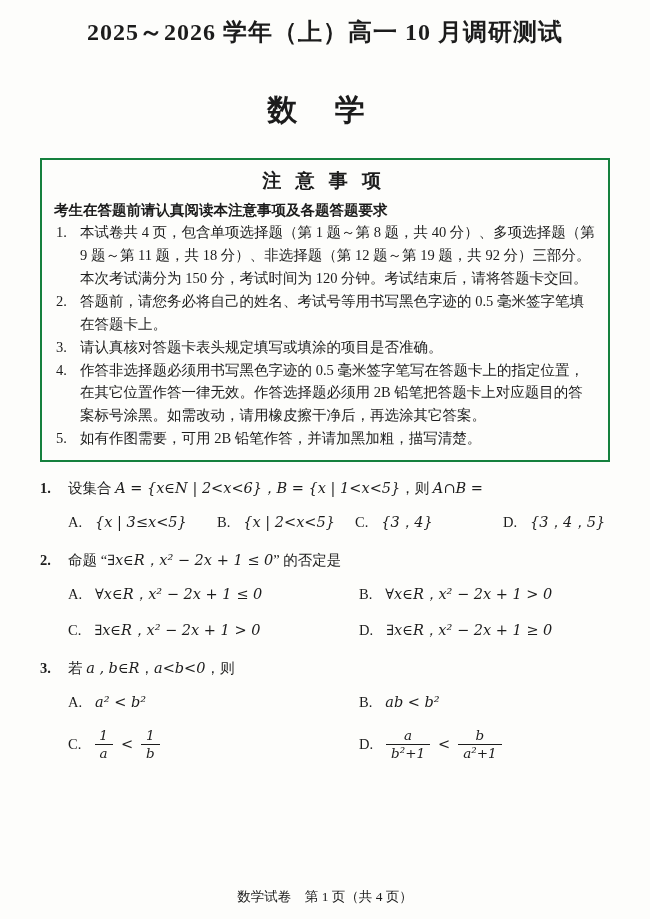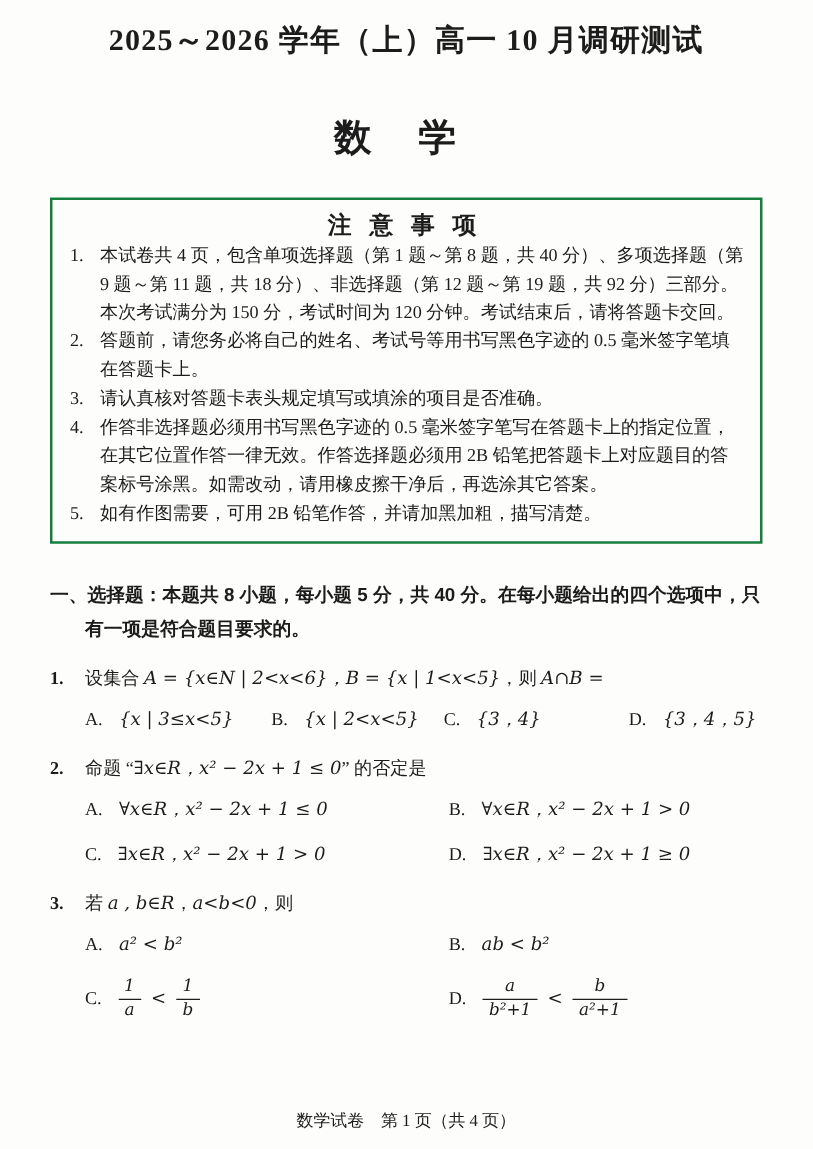--- a/index.html
+++ b/index.html
@@ -104,20 +104,21 @@
 <body>
 
 <div class="page">
 
   <h1 class="title">2025～2026 学年（上）高一 10 月调研测试</h1>
 
   <div class="subject">数学</div>
 
   <div class="notice">
     <div class="notice-heading">注意事项</div>
+    <div class="notice-intro">考生在答题前请认真阅读本注意事项及各题答题要求</div>
     <div class="n-item">
       <span class="n-num">1.</span>
       <span class="n-text">本试卷共 4 页，包含单项选择题（第 1 题～第 8 题，共 40 分）、多项选择题（第 9 题～第 11 题，共 18 分）、非选择题（第 12 题～第 19 题，共 92 分）三部分。本次考试满分为 150 分，考试时间为 120 分钟。考试结束后，请将答题卡交回。</span>
     </div>
     <div class="n-item">
       <span class="n-num">2.</span>
       <span class="n-text">答题前，请您务必将自己的姓名、考试号等用书写黑色字迹的 0.5 毫米签字笔填在答题卡上。</span>
     </div>
     <div class="n-item">
       <span class="n-num">3.</span>
@@ -126,21 +127,20 @@
     <div class="n-item">
       <span class="n-num">4.</span>
       <span class="n-text">作答非选择题必须用书写黑色字迹的 0.5 毫米签字笔写在答题卡上的指定位置，在其它位置作答一律无效。作答选择题必须用 2B 铅笔把答题卡上对应题目的答案标号涂黑。如需改动，请用橡皮擦干净后，再选涂其它答案。</span>
     </div>
     <div class="n-item">
       <span class="n-num">5.</span>
       <span class="n-text">如有作图需要，可用 2B 铅笔作答，并请加黑加粗，描写清楚。</span>
     </div>
   </div>
 
-  <div class="section-heading">一、选择题：本题共 8 小题，每小题 5 分，共 40 分。在每小题给出的四个选项中，只有一项是符合题目要求的。</div>
 
   <div class="question">
     <div class="q-row">
       <span class="q-num">1.</span>
       <span class="q-stem"><span class="run-cn">设集合 </span><span class="run-math">A = {x∈N | 2&lt;x&lt;6}，B = {x | 1&lt;x&lt;5}</span><span class="run-cn">，则 </span><span class="run-math">A∩B =</span></span>
     </div>
     <div class="opts opts-4">
       <span class="opt">
         <span class="opt-label">A.</span>
         <span class="math">{x | 3≤x&lt;5}</span>

